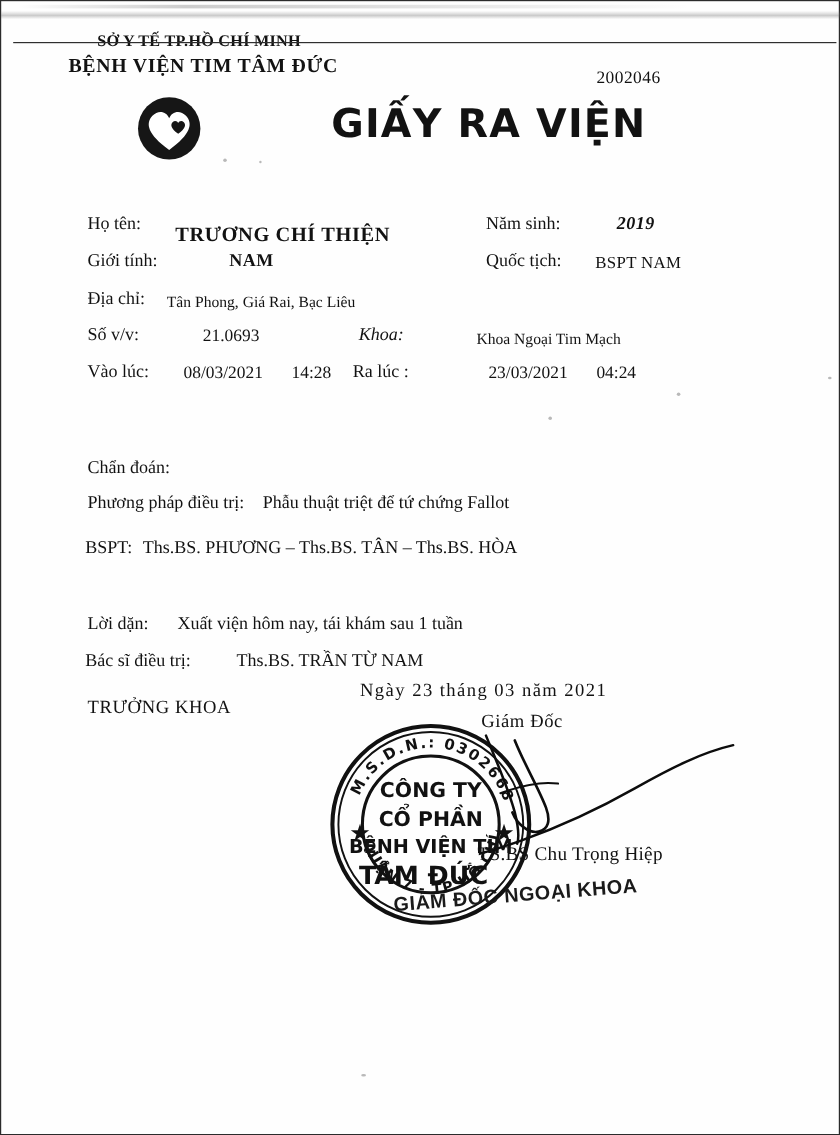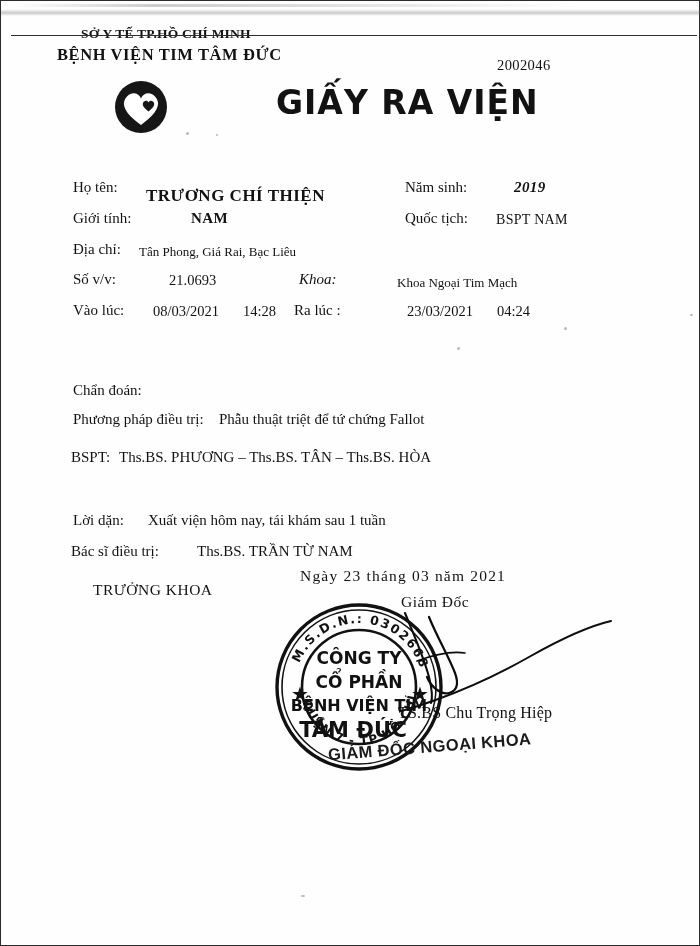--- a/index.html
+++ b/index.html
@@ -239,21 +239,21 @@
 
   <div class="para" style="left:70px; top:448px;">BSPT:</div>
   <div class="para" style="left:118px; top:448px;">Ths.BS. PHƯƠNG – Ths.BS. TÂN – Ths.BS. HÒA</div>
 
   <div class="para" style="left:72px; top:511px;">Lời dặn:</div>
   <div class="para" style="left:147px; top:511px;">Xuất viện hôm nay, tái khám sau 1 tuần</div>
 
   <div class="para" style="left:70px; top:542px;">Bác sĩ điều trị:</div>
   <div class="para" style="left:196px; top:542px;">Ths.BS. TRẦN TỪ NAM</div>
 
-  <div class="sig-head" style="left:92px; top:580px;">TRƯỞNG KHOA</div>
+  <div class="sig-head" style="left:72px; top:580px;">TRƯỞNG KHOA</div>
   <div class="date-line" style="left:299px; top:566px;">Ngày   23   tháng   03   năm   2021</div>
   <div class="sig-head" style="left:400px; top:592px;">Giám Đốc</div>
 
   <div class="stamp">
     <svg width="172" height="172" viewBox="0 0 172 172">
       <defs>
         <path id="arcTop" d="M 22,86 A 64,64 0 0 1 150,86"></path>
         <path id="arcBottom" d="M 28,86 A 58,58 0 0 0 144,86"></path>
       </defs>
       <circle cx="86" cy="86" r="82" fill="none" stroke="#111" stroke-width="3.4"></circle>

